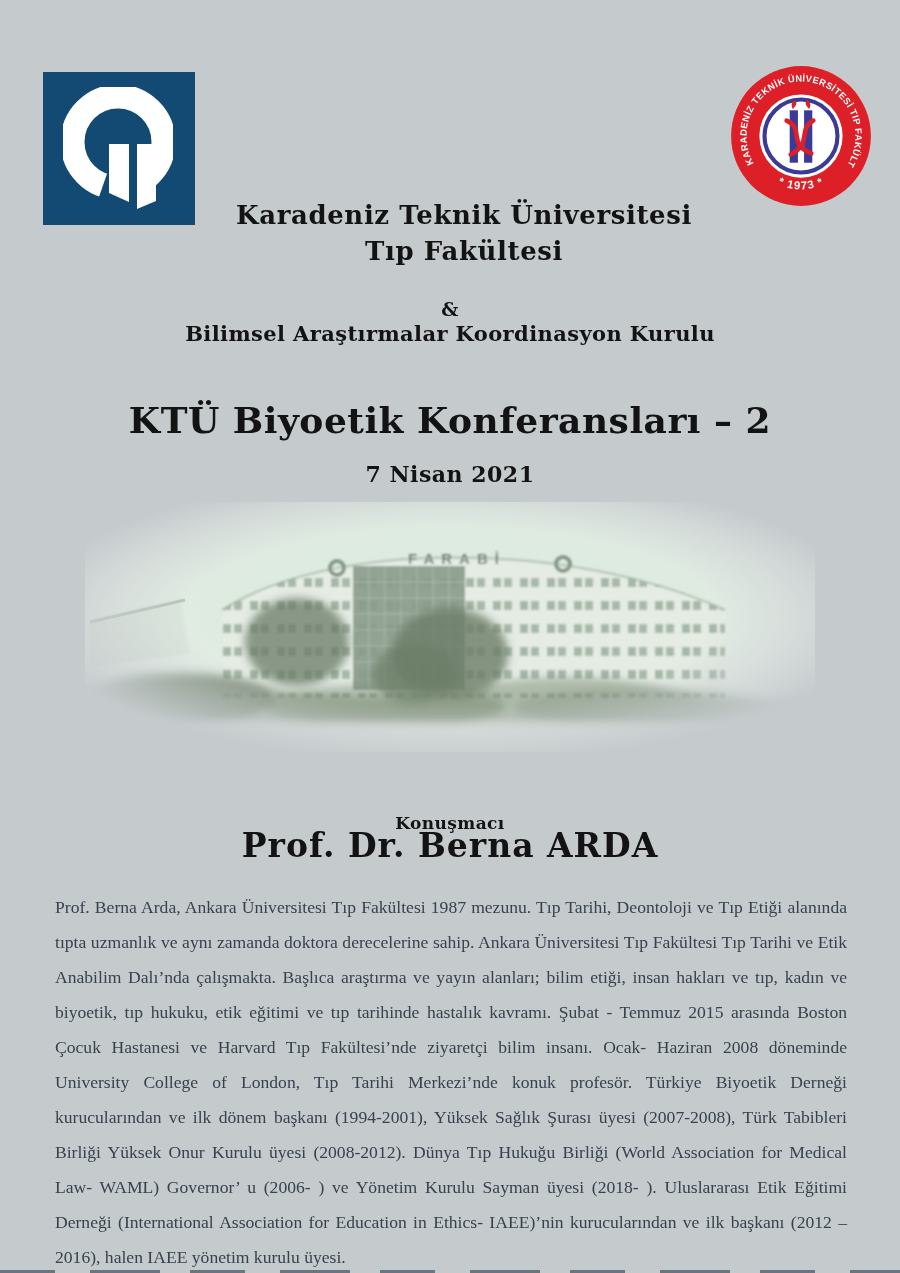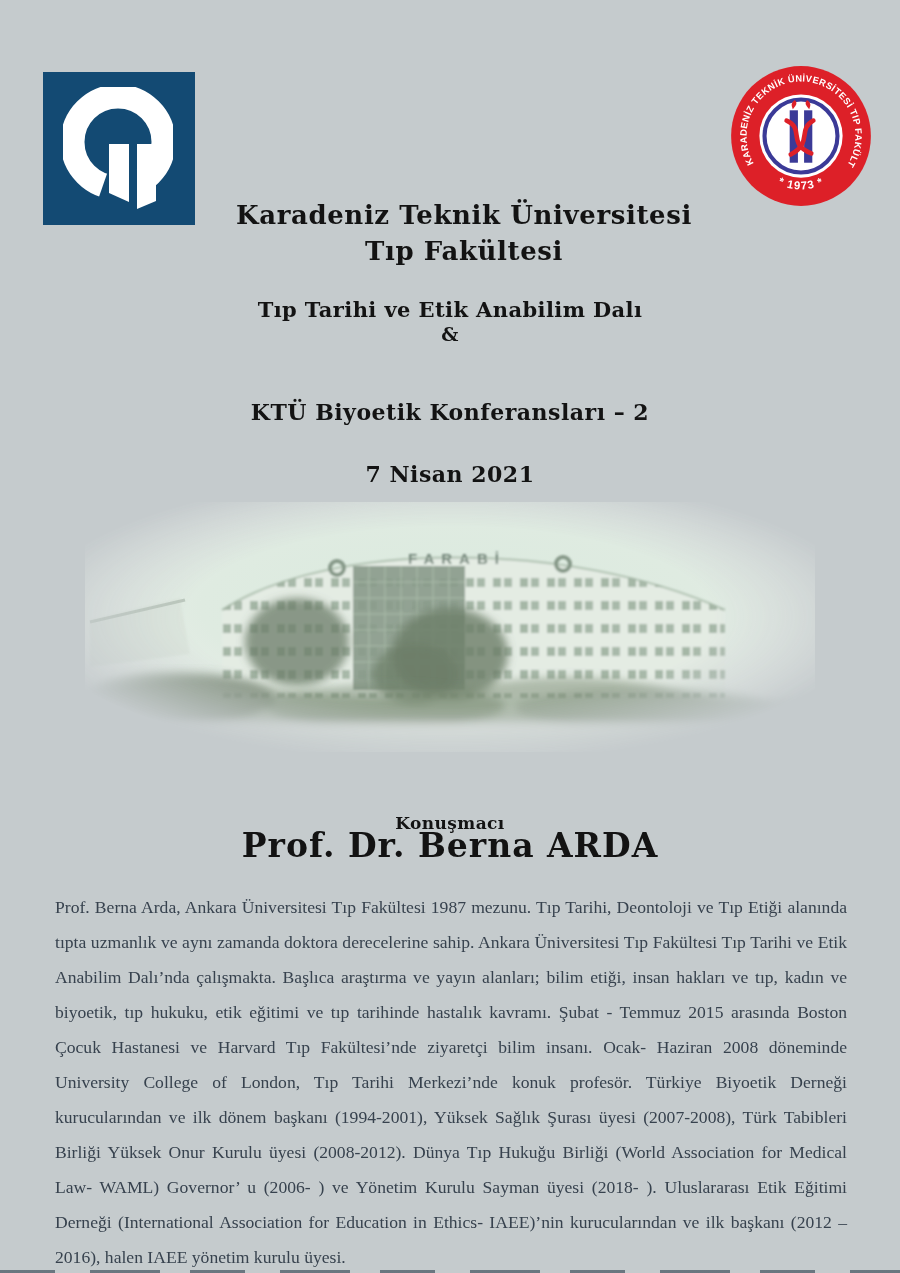--- a/index.html
+++ b/index.html
@@ -18,21 +18,21 @@
     top:197px; font-family:"DejaVu Serif", serif; font-weight:bold;
     font-size:26px; line-height:36px; letter-spacing:0.6px; transform:translateX(14px);
   }
   .hdr-department {
     top:297px; font-family:"DejaVu Serif", serif; font-weight:bold;
     font-size:21px; line-height:25px; letter-spacing:0.4px;
   }
   .hdr-department .amp { font-size:19px; line-height:24px; }
   .hdr-series {
     top:399px; font-family:"DejaVu Serif", serif; font-weight:bold;
-    font-size:22px; letter-spacing:0.5px;
+    font-size:36px; letter-spacing:0.5px;
   }
   .hdr-date {
     top:461px; font-family:"DejaVu Serif", serif; font-weight:bold;
     font-size:22px; letter-spacing:0.5px;
   }
   .building { position:absolute; left:85px; top:502px; width:730px; height:250px; }
   .speaker-heading {
     top:769px; font-family:"DejaVu Serif", serif; font-weight:bold;
     font-size:17px; letter-spacing:0.4px;margin-top:44px;
   }
@@ -97,22 +97,22 @@
       </g>
     </svg>
   </div>
 
   <div class="center-text hdr-university">
     <div>Karadeniz Teknik Üniversitesi</div>
     <div>Tıp Fakültesi</div>
   </div>
 
   <div class="center-text hdr-department">
-    <div>Tıp Tarihi ve Etik Anabilim Dalı</div>
     <div class="amp">&amp;</div>
+    <div>Bilimsel Araştırmalar Koordinasyon Kurulu</div>
   </div>
 
   <div class="center-text hdr-series">KTÜ Biyoetik Konferansları – 2</div>
 
   <div class="center-text hdr-date">7 Nisan 2021</div>
 
   <div class="building">
     <svg width="730" height="250" viewBox="0 0 730 250">
       <defs>
         <radialGradient id="bgGrad" cx="50%" cy="42%" r="62%">

